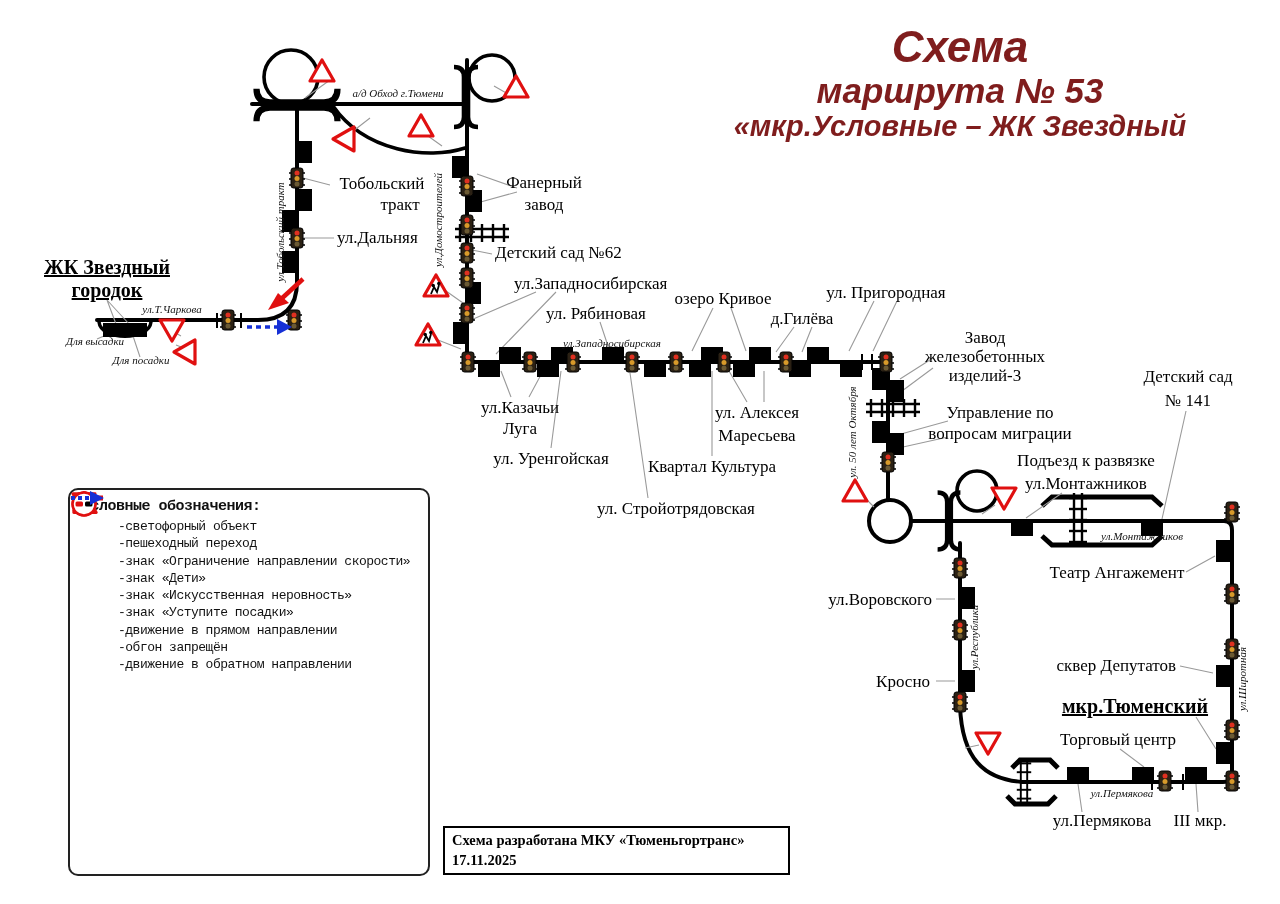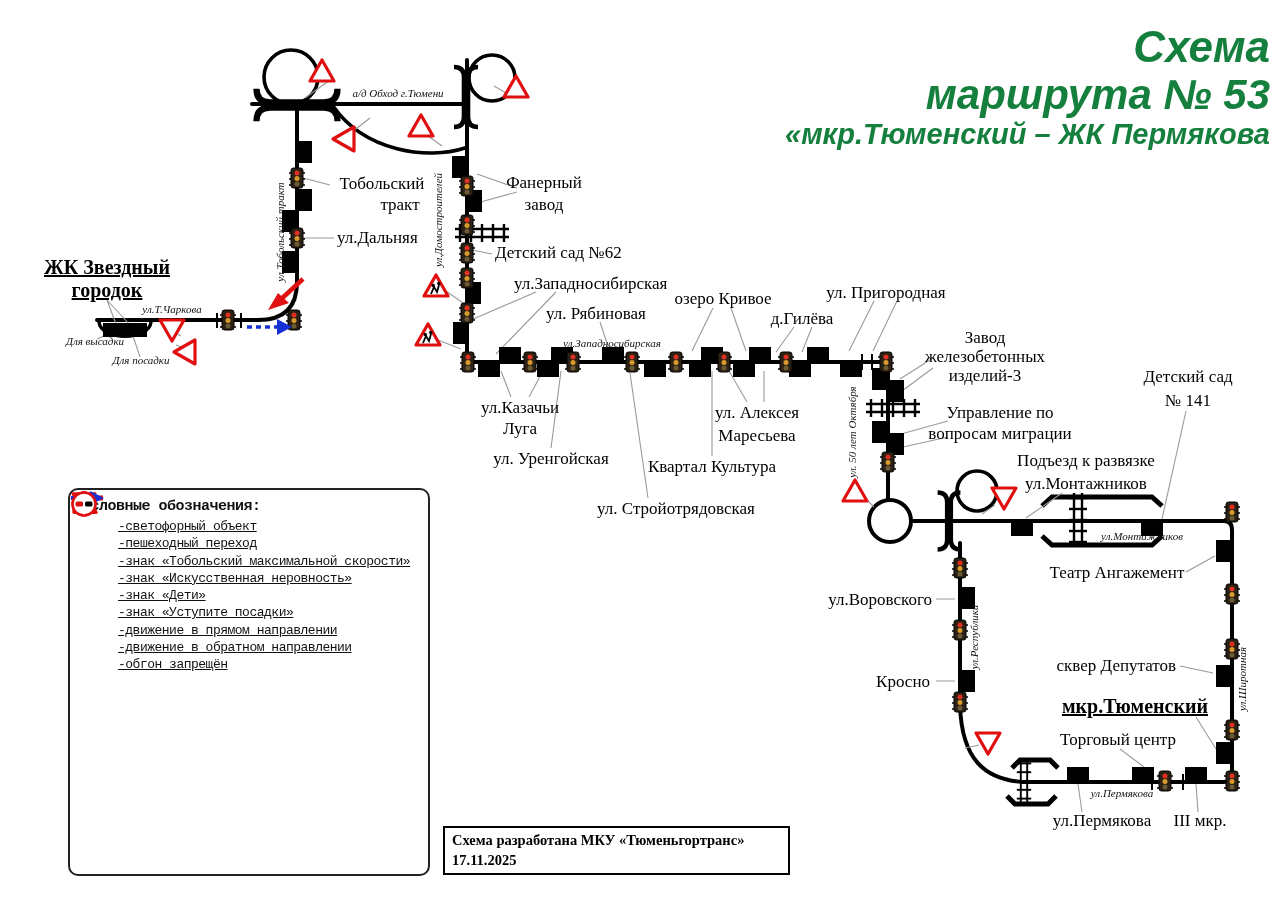--- a/index.html
+++ b/index.html
@@ -3,33 +3,33 @@
 <meta charset="utf-8">
 <style>
   html,body{margin:0;padding:0;background:#fff;width:1280px;height:904px;overflow:hidden;}
   #stage{position:relative;width:1280px;height:904px;background:#fff;font-family:"Liberation Serif",serif;}
   svg{position:absolute;left:0;top:0;}
   text{fill:#000;}
   .lbl{font:17px "Liberation Serif",serif;}
   .term{font:bold 20px "Liberation Serif",serif;text-decoration:underline;}
   .st{font:italic 11px "Liberation Serif",serif;fill:#111;}
   
-  #title{position:absolute;left:650px;top:22px;width:620px;text-align:right;color:#15803d;
+  #title{position:absolute;left:650px;top:22px;width:620px;text-align:center;color:#7f1d1d;
          font-family:"Liberation Sans",sans-serif;font-style:italic;font-weight:bold;line-height:1.12;}
   #title .t1{font-size:44px;}
-  #title .t2{font-size:42px;}
+  #title .t2{font-size:35px;}
   #title .t3{font-size:29px;}
   
   #legend{position:absolute;left:68px;top:488px;width:362px;height:388px;border:2px solid #222;
           border-radius:10px;box-sizing:border-box;padding:8px 10px 6px 12px;
           font-family:"Liberation Mono",monospace;font-size:13px;color:#111;letter-spacing:-0.5px;}
   #legend .ltitle{font-weight:bold;font-size:15px;margin-bottom:4px;}
   .lrow{display:flex;align-items:center;margin:1px 0;}
   .lico{width:36px;min-width:36px;display:flex;justify-content:center;align-items:center;}
-  .ltxt{line-height:1.25;text-decoration:underline;}
+  .ltxt{line-height:1.25;}
   
   #footer{position:absolute;left:443px;top:826px;width:347px;border:2px solid #000;box-sizing:border-box;
           padding:3px 7px;font-family:"Liberation Serif",serif;font-weight:bold;font-size:14.5px;line-height:1.35;}
 </style>
 </head>
 <body>
 
 <div id="stage">
 
 <svg width="1280" height="904" viewBox="0 0 1280 904">
@@ -287,21 +287,21 @@
     <text class="lbl" x="1118" y="745" text-anchor="middle">Торговый центр</text>
     <text class="st" x="1122" y="797" text-anchor="middle">ул.Пермякова</text>
     <text class="lbl" x="1102" y="826" text-anchor="middle">ул.Пермякова</text>
     <text class="lbl" x="1200" y="826" text-anchor="middle">III мкр.</text>
   </g>
 </svg>
 
 <div id="title">
   <div class="t1">Схема</div>
   <div class="t2">маршрута № 53</div>
-  <div class="t3">«мкр.Тюменский  –  ЖК Пермякова</div>
+  <div class="t3">«мкр.Условные  –  ЖК Звездный</div>
 </div>
 
 <div id="legend">
   <div class="ltitle">Условные обозначения:</div>
 
   <div class="lrow">
     <span class="lico">
           <svg width="24" height="26" viewBox="-12 -13 24 26">
             <use href="#tl"></use>
           </svg>
@@ -316,73 +316,73 @@
         </span>
     <span class="ltxt">-пешеходный переход</span>
   </div>
   <div class="lrow">
     <span class="lico">
           <svg width="28" height="28" viewBox="0 0 28 28">
             <circle cx="14" cy="14" r="11" fill="#fff" stroke="#e01010" stroke-width="3"></circle>
             <text x="14" y="18" text-anchor="middle" style="font:bold 10px 'Liberation Serif',serif">40</text>
           </svg>
         </span>
-    <span class="ltxt">-знак «Тобольский максимальной скорости»</span>
+    <span class="ltxt">-знак «Ограничение направлении скорости»</span>
+  </div>
+  <div class="lrow">
+    <span class="lico">
+          <svg width="28" height="26" viewBox="-15 -15 30 30">
+            <use href="#kids"></use>
+          </svg>
+        </span>
+    <span class="ltxt">-знак «Дети»</span>
   </div>
   <div class="lrow">
     <span class="lico">
           <svg width="30" height="28" viewBox="-15 -15 30 30">
             <use href="#bump"></use>
           </svg>
         </span>
     <span class="ltxt">-знак «Искусственная неровность»</span>
-  </div>
-  <div class="lrow">
-    <span class="lico">
-          <svg width="28" height="26" viewBox="-15 -15 30 30">
-            <use href="#kids"></use>
-          </svg>
-        </span>
-    <span class="ltxt">-знак «Дети»</span>
   </div>
   <div class="lrow">
     <span class="lico">
           <svg width="28" height="26" viewBox="-14 -12 28 26">
             <use href="#yield" transform="scale(0.92)"></use>
           </svg>
         </span>
     <span class="ltxt">-знак «Уступите посадки»</span>
   </div>
   <div class="lrow">
     <span class="lico">
           <svg width="34" height="16" viewBox="0 0 34 16">
             <line x1="13" y1="8" x2="33" y2="8" stroke="#e01010" stroke-width="5"></line>
             <polygon points="0,8 14,1 14,15" fill="#e01010"></polygon>
           </svg>
         </span>
     <span class="ltxt">-движение в прямом направлении</span>
-  </div>
-  <div class="lrow">
-    <span class="lico">
-          <svg width="34" height="16" viewBox="0 0 34 16">
-            <line x1="1" y1="8" x2="21" y2="8" stroke="#1630d6" stroke-width="4" stroke-dasharray="4,3"></line>
-            <polygon points="34,8 20,1 20,15" fill="#1630d6"></polygon>
-          </svg>
-        </span>
-    <span class="ltxt">-движение в обратном направлении</span>
   </div>
   <div class="lrow">
     <span class="lico">
           <svg width="28" height="28" viewBox="0 0 28 28">
             <circle cx="14" cy="14" r="11.5" fill="#fff" stroke="#e01010" stroke-width="2.6"></circle>
             <rect x="5.5" y="11.5" width="7.5" height="5" rx="1.5" fill="#e01010"></rect>
             <rect x="15" y="11.5" width="7.5" height="5" rx="1.5" fill="#000"></rect>
           </svg>
         </span>
     <span class="ltxt">-обгон запрещён</span>
   </div>
+  <div class="lrow">
+    <span class="lico">
+          <svg width="34" height="16" viewBox="0 0 34 16">
+            <line x1="1" y1="8" x2="21" y2="8" stroke="#1630d6" stroke-width="4" stroke-dasharray="4,3"></line>
+            <polygon points="34,8 20,1 20,15" fill="#1630d6"></polygon>
+          </svg>
+        </span>
+    <span class="ltxt">-движение в обратном направлении</span>
+  </div>
 </div>
 
 <div id="footer">
   <div>Схема разработана МКУ «Тюменьгортранс» 17.11.2025</div>
 </div>
 
 </div>
 
 </body></html>

